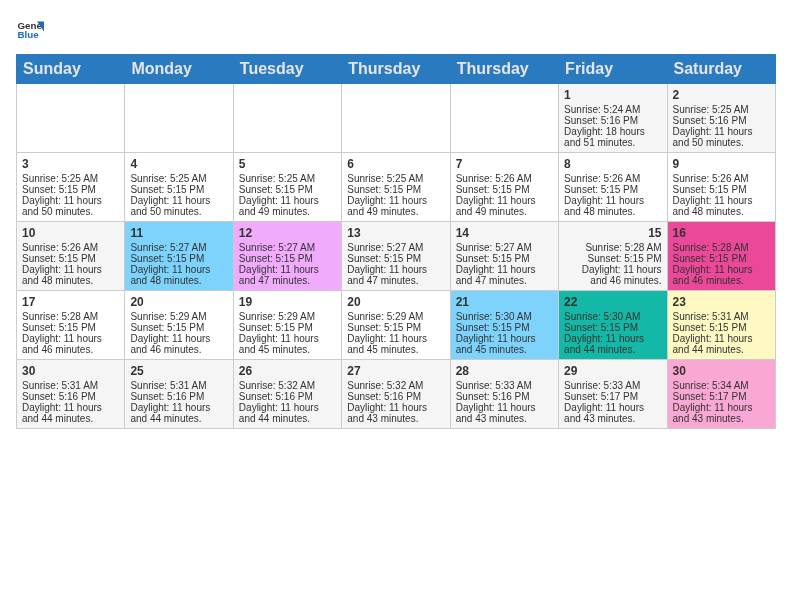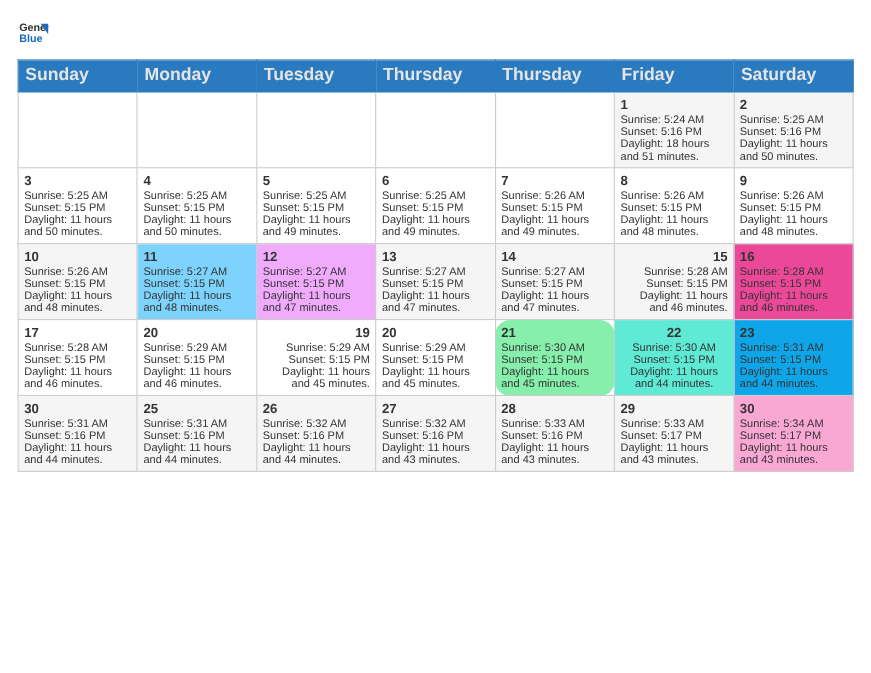--- a/index.html
+++ b/index.html
@@ -226,45 +226,45 @@
           <div>Sunrise: 5:28 AM</div>
           <div>Sunset: 5:15 PM</div>
           <div>Daylight: 11 hours and 46 minutes.</div>
         </td>
         <td style="background: rgb(255, 255, 255);">
           <span class="day-num">20</span>
           <div>Sunrise: 5:29 AM</div>
           <div>Sunset: 5:15 PM</div>
           <div>Daylight: 11 hours and 46 minutes.</div>
         </td>
-        <td style="background: rgb(255, 255, 255); text-align: right;">
+        <td style="background: rgb(255, 255, 255);">
           <span class="day-num">19</span>
           <div>Sunrise: 5:29 AM</div>
           <div>Sunset: 5:15 PM</div>
           <div>Daylight: 11 hours and 45 minutes.</div>
         </td>
         <td style="background: rgb(255, 255, 255);">
           <span class="day-num">20</span>
           <div>Sunrise: 5:29 AM</div>
           <div>Sunset: 5:15 PM</div>
           <div>Daylight: 11 hours and 45 minutes.</div>
         </td>
-        <td style="background: #86efac; border-radius: 14px;">
+        <td style="background: #7dd3fc;">
           <span class="day-num">21</span>
           <div>Sunrise: 5:30 AM</div>
           <div>Sunset: 5:15 PM</div>
           <div>Daylight: 11 hours and 45 minutes.</div>
         </td>
-        <td style="background: #5eead4; text-align: center;">
+        <td style="background: #14b8a6;">
           <span class="day-num">22</span>
           <div>Sunrise: 5:30 AM</div>
           <div>Sunset: 5:15 PM</div>
           <div>Daylight: 11 hours and 44 minutes.</div>
         </td>
-        <td style="background: #0ea5e9;">
+        <td style="background: #fef9c3;">
           <span class="day-num">23</span>
           <div>Sunrise: 5:31 AM</div>
           <div>Sunset: 5:15 PM</div>
           <div>Daylight: 11 hours and 44 minutes.</div>
         </td>
       </tr>
       <tr>
         <td style="background: rgb(245, 245, 245);">
           <span class="day-num">30</span>
           <div>Sunrise: 5:31 AM</div>

